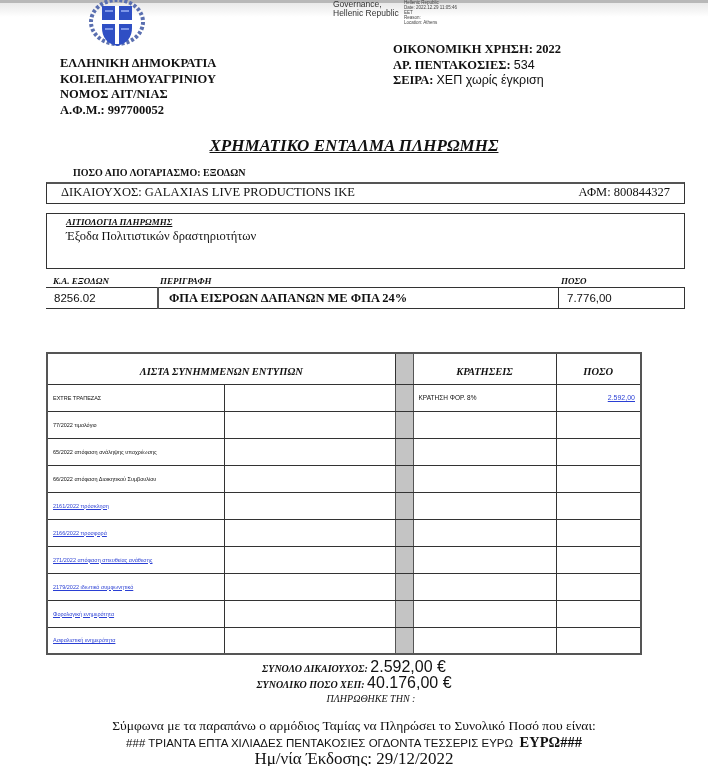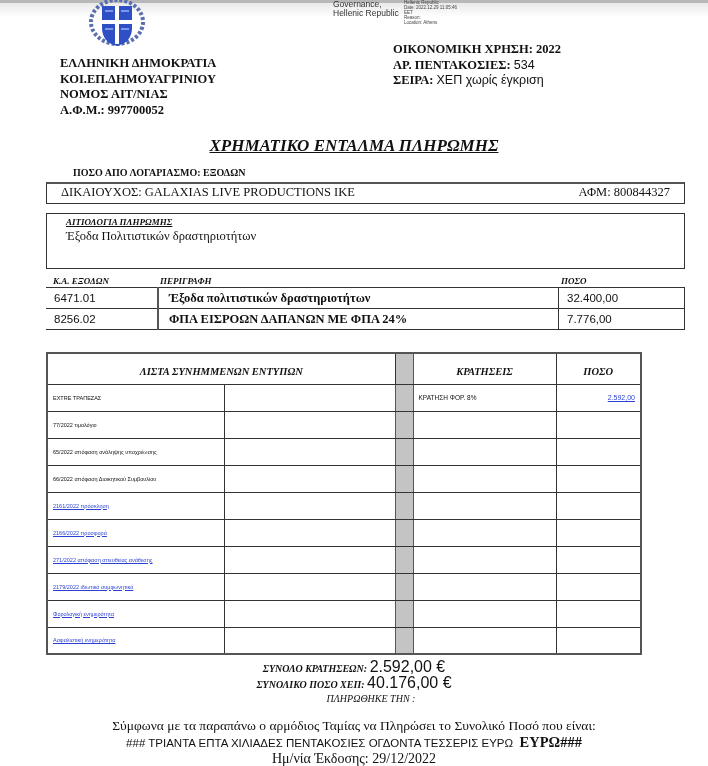--- a/index.html
+++ b/index.html
@@ -35,21 +35,21 @@
   .att tr.h td { height: 31px; font-family: "Liberation Serif", serif; font-size: 10.5px; font-style: italic; font-weight: bold; text-align: center; padding-top: 6px; border-top: 2px solid #555; }
   .att a { color: #2a3fd4; text-decoration: underline; }
   .att tr:last-child td { border-bottom: 2px solid #555; }
   .summary { position: absolute; left: 0; width: 708px; top: 660px; text-align: center; }
   .summary .ln { font-size: 10px; font-style: italic; font-weight: bold; line-height: 14px; }
   .summary .ln .n { font-family: "Liberation Sans", sans-serif; font-style: normal; font-weight: normal; font-size: 16px; }
   .summary .ln .ns { font-style: italic; font-weight: normal; font-size: 8.5px; }
   .summary .big { font-size: 13.5px; line-height: 16px; margin-top: 12px; }
   .summary .words { font-family: "Liberation Sans", sans-serif; font-size: 11.5px; line-height: 17px; }
   .summary .words b { font-family: "Liberation Serif", serif; font-size: 14.5px; }
-  .summary .date { font-size: 14px; line-height: 14px; }
+  .summary .date { font-size: 17px; line-height: 14px; }
 </style>
 </head>
 <body>
 
 <div class="topbar"></div>
 <div class="topshade"></div>
 
 <svg class="emblem" viewBox="0 0 58 48">
   <ellipse cx="29" cy="22" rx="26" ry="22" fill="none" stroke="#5a6fb0" stroke-width="4" stroke-dasharray="3 2"></ellipse>
   <path d="M14 6 h30 v22 q0 14 -15 18 q-15 -4 -15 -18 z" fill="#2f4fc4"></path>
@@ -98,25 +98,20 @@
   <div class="lbl">ΑΙΤΙΟΛΟΓΙΑ ΠΛΗΡΩΜΗΣ</div>
   <div class="val">Έξοδα Πολιτιστικών δραστηριοτήτων</div>
 </div>
 
 <div class="exhdr" style="left:53px">Κ.Α. ΕΞΟΔΩΝ</div>
 <div class="exhdr" style="left:160px">ΠΕΡΙΓΡΑΦΗ</div>
 <div class="exhdr" style="left:561px">ΠΟΣΟ</div>
 
 <table class="extable">
   <tbody>
-      <tr>
-    <td class="c1">6471.01</td>
-    <td class="c2">Έξοδα πολιτιστικών δραστηριοτήτων</td>
-    <td class="c3">32.400,00</td>
-  </tr>
   <tr>
     <td class="c1">8256.02</td>
     <td class="c2">ΦΠΑ ΕΙΣΡΟΩΝ ΔΑΠΑΝΩΝ ΜΕ ΦΠΑ 24%</td>
     <td class="c3">7.776,00</td>
   </tr>
 </tbody>
   </table>
 
 <table class="att">
   <tbody>
@@ -193,19 +188,19 @@
     <td class="a1"><a>Ασφαλιστική ενημερότητα</a></td>
     <td class="a2"></td>
         <td class="gap"></td>
         <td class="k"></td>
         <td class="p"></td>
   </tr>
 </tbody>
   </table>
 
 <div class="summary">
-  <div class="ln"><span>ΣΥΝΟΛΟ ΚΡΑΤΗΣΕΩΝ:</span> <span class="n">2.592,00 €</span></div>
+  <div class="ln"><span>ΣΥΝΟΛΟ ΔΙΚΑΙΟΥΧΟΣ:</span> <span class="n">2.592,00 €</span></div>
   <div class="ln"><span>ΣΥΝΟΛΙΚΟ ΠΟΣΟ ΧΕΠ:</span> <span class="n">40.176,00 €</span></div>
   <div class="ln" style="font-weight:normal;padding-left:34px;">ΠΛΗΡΩΘΗΚΕ ΤΗΝ :</div>
   <div class="big">Σύμφωνα με τα παραπάνω ο αρμόδιος Ταμίας να Πληρώσει το Συνολικό Ποσό που είναι:</div>
   <div class="words"><span>### ΤΡΙΑΝΤΑ ΕΠΤΑ ΧΙΛΙΑΔΕΣ ΠΕΝΤΑΚΟΣΙΕΣ ΟΓΔΟΝΤΑ ΤΕΣΣΕΡΙΣ ΕΥΡΩ</span> &nbsp;<b>ΕΥΡΩ###</b></div>
   <div class="date">Ημ/νία Έκδοσης: 29/12/2022</div>
 </div>
 
 </body></html>

